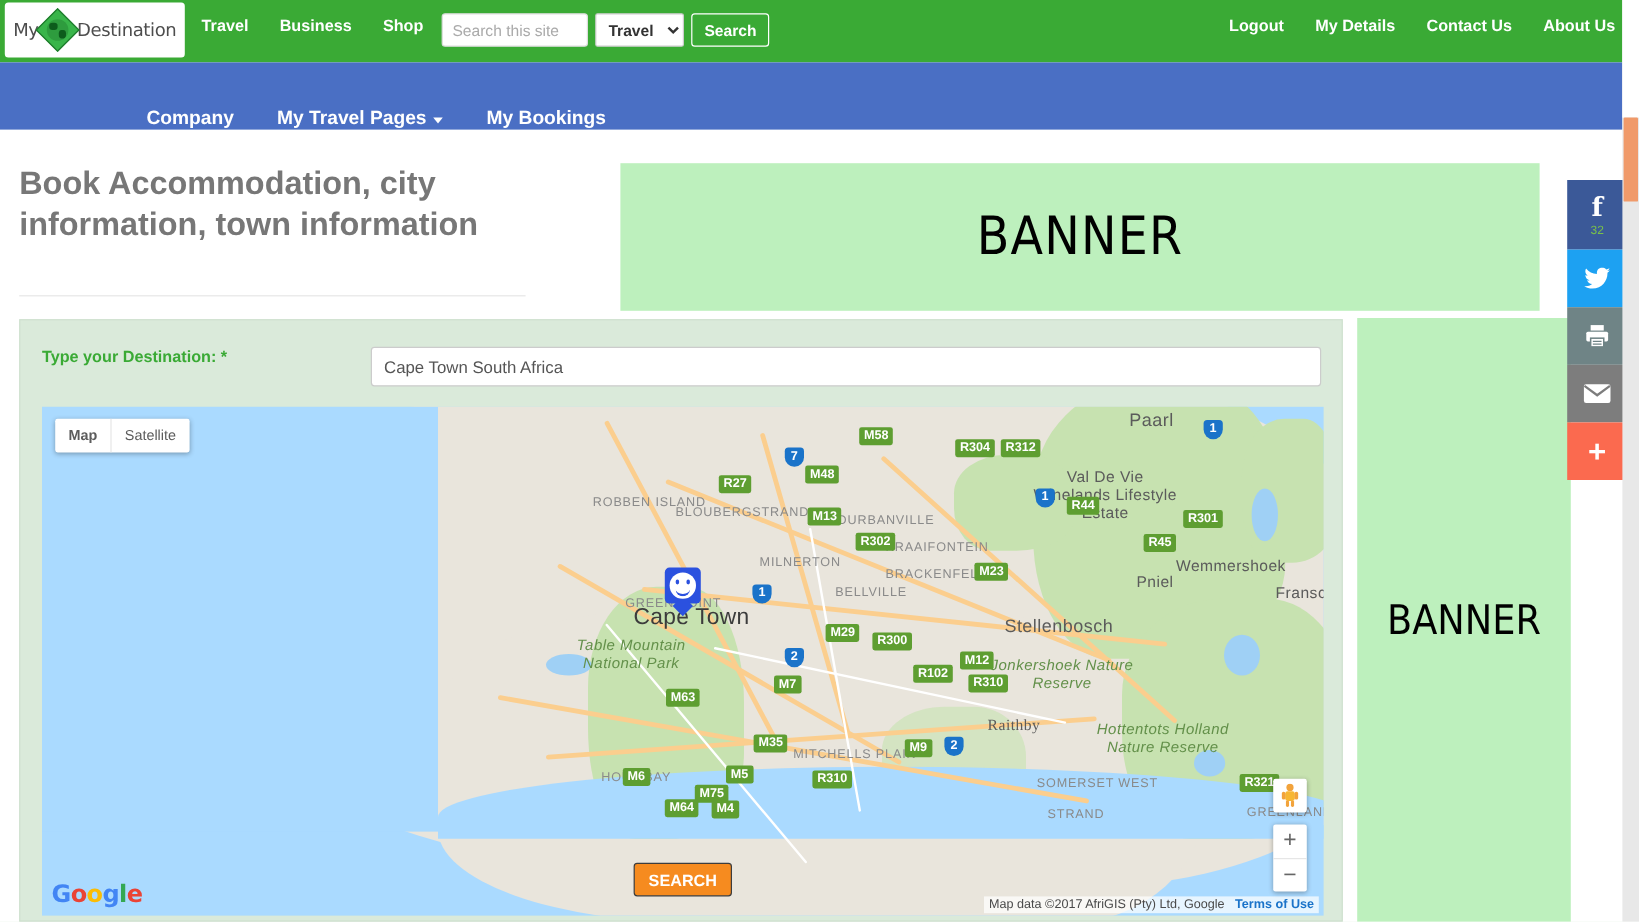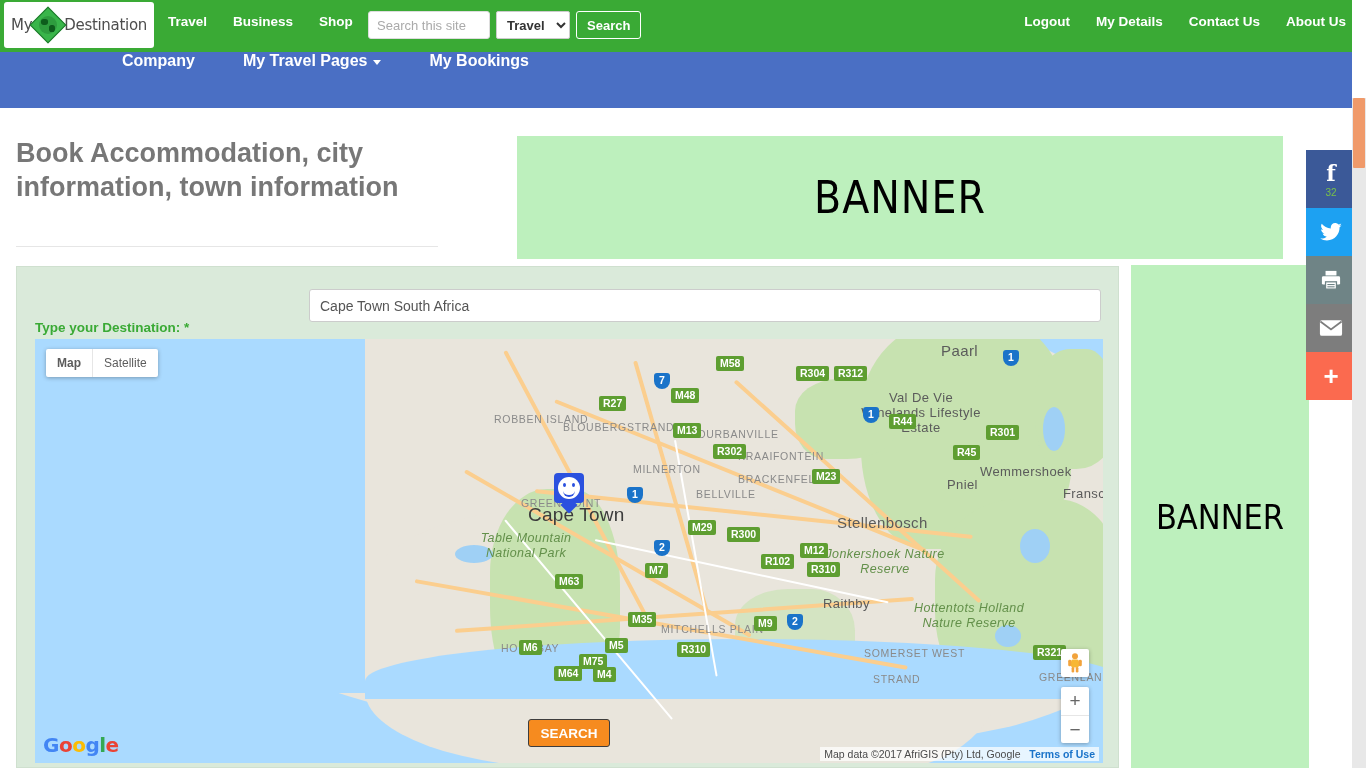--- a/index.html
+++ b/index.html
@@ -82,21 +82,21 @@
     font-family: "Liberation Sans", sans-serif;
   }
 
   
   #bluebar {
     position: absolute; top: 52px; left: 0; width: 1352px; height: 56px;
     background: #4a6fc4;
   }
   #blue-nav {
     position: absolute; left: 122px; top: 0; height: 56px;
-    display: flex; align-items: flex-start; gap: 48px;
+    display: flex; align-items: flex-end; gap: 36px;
   }
   #blue-nav a {
     color: #ffffff; font-size: 16px; font-weight: bold; text-decoration: none;
     display: flex; align-items: center; gap: 6px;
   }
   .caret {
     width: 0; height: 0; border-left: 4px solid transparent;
     border-right: 4px solid transparent; border-top: 5px solid #ffffff;
     display: inline-block; margin-top: 3px;
   }
@@ -127,21 +127,21 @@
     font-size: 34px; letter-spacing: 0px;
   }
 
   
   #search-panel {
     position: absolute; left: 16px; top: 266px; width: 1103px; height: 502px;
     background: #daeada; border: 1px solid #cfe0cf;
   }
   #dest-label {
     position: absolute; left: 18px; top: 23px;
-    font-size: 13.5px; font-weight: bold; color: #3aaa35; margin-top: 30px;
+    font-size: 13.5px; font-weight: bold; color: #3aaa35;
   }
   #dest-required { color: #3aaa35; }
   #dest-input {
     position: absolute; left: 292px; top: 22px; width: 792px; height: 33px;
     border: 1px solid #cccccc; border-radius: 3px; background: #ffffff;
     padding: 0 10px; font-size: 14px; color: #555555; outline: none;
     font-family: "Liberation Sans", sans-serif;
   }
 
   
@@ -386,21 +386,21 @@
       <div id="map-type-map">Map</div>
       <div id="map-type-sat">Satellite</div>
     </div>
 
     <div id="map-labels">
         <div class="maplabel maplabel-city" style="left: 493px; top: 165px; text-align: center;">Cape Town</div>
         <div class="maplabel maplabel-town" style="font-size: 15px; left: 906px; top: 3px;">Paarl</div>
         <div class="maplabel maplabel-town" style="font-size: 15px; left: 802px; top: 175px;">Stellenbosch</div>
         <div class="maplabel maplabel-town" style="left: 945px; top: 125px;">Wemmershoek</div>
         <div class="maplabel maplabel-town" style="left: 912px; top: 138px;">Pniel</div>
-        <div class="maplabel maplabel-town" style="left: 788px; top: 257px;">Raithby</div>
+        <div class="maplabel maplabel-town" style="left: 788px; top: 257px; font-family: Liberation Serif, serif;">Raithby</div>
         <div class="maplabel maplabel-town" style="left: 1028px; top: 147px;">Franschhoek</div>
         <div class="maplabel maplabel-caps" style="left: 663px; top: 89px;">DURBANVILLE</div>
         <div class="maplabel maplabel-caps" style="left: 703px; top: 111px;">KRAAIFONTEIN</div>
         <div class="maplabel maplabel-caps" style="left: 598px; top: 124px;">MILNERTON</div>
         <div class="maplabel maplabel-caps" style="left: 703px; top: 134px;">BRACKENFELL</div>
         <div class="maplabel maplabel-caps" style="left: 661px; top: 149px;">BELLVILLE</div>
         <div class="maplabel maplabel-caps" style="left: 528px; top: 82px;">BLOUBERGSTRAND</div>
         <div class="maplabel maplabel-caps" style="left: 459px; top: 74px;">ROBBEN ISLAND</div>
         <div class="maplabel maplabel-caps" style="left: 486px; top: 158px;">GREEN POINT</div>
         <div class="maplabel maplabel-caps" style="left: 466px; top: 262px; margin-top: 41px;">HOUT BAY</div>

